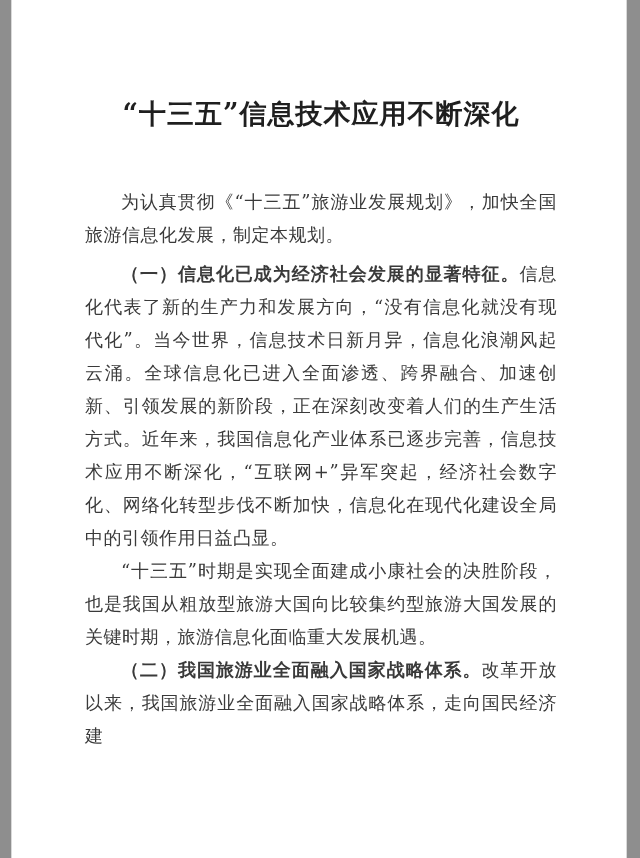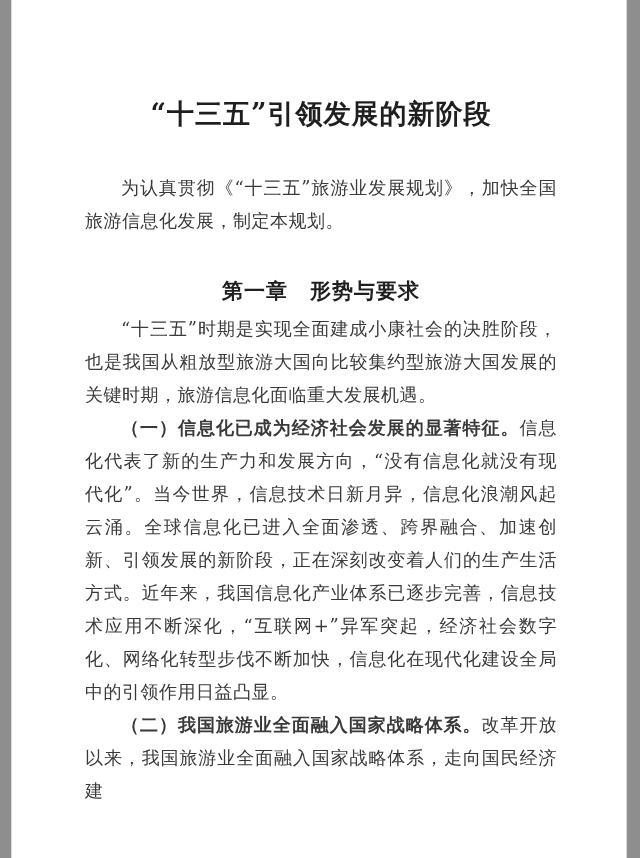--- a/index.html
+++ b/index.html
@@ -37,21 +37,21 @@
   .doc-title {
     text-align: center;
     font-family: "DejaVu Serif", "Liberation Serif", serif;
     font-weight: bold;
     font-size: 27px;
     line-height: 34px;
     letter-spacing: 1px;
     color: var(--title-color);
   }
   .intro {
-    margin-top: 40px;
+    margin-top: 54px;
   }
   .body-para {
     font-size: 18px;
     line-height: 33px;
     letter-spacing: 0.5px;
     text-align: justify;
     text-indent: 2em;
     color: var(--body-color);
   }
   .chapter-heading {
@@ -83,31 +83,30 @@
 </style>
 </head>
 <body>
 
 <div class="backdrop-strip left"></div>
 <div class="backdrop-strip right"></div>
 
 <div class="page">
   <div class="content">
 
-    <h1 class="doc-title">“十三五”引领发展的新阶段</h1>
+    <h1 class="doc-title">“十三五”信息技术应用不断深化</h1>
 
     <p class="body-para intro">为认真贯彻《“十三五”旅游业发展规划》，加快全国旅游信息化发展，制定本规划。</p>
 
-    <h2 class="chapter-heading">第一章　形势与要求</h2>
 
 
     <div class="paragraphs">
 
+      <p class="body-para"><span class="lead">（一）信息化已成为经济社会发展的显著特征。</span><span>信息化代表了新的生产力和发展方向，“没有信息化就没有现代化”。当今世界，信息技术日新月异，信息化浪潮风起云涌。全球信息化已进入全面渗透、跨界融合、加速创新、引领发展的新阶段，正在深刻改变着人们的生产生活方式。近年来，我国信息化产业体系已逐步完善，信息技术应用不断深化，“互联网+”异军突起，经济社会数字化、网络化转型步伐不断加快，信息化在现代化建设全局中的引领作用日益凸显。</span></p>
+
       <p class="body-para"><span>“十三五”时期是实现全面建成小康社会的决胜阶段，也是我国从粗放型旅游大国向比较集约型旅游大国发展的关键时期，旅游信息化面临重大发展机遇。</span></p>
-
-      <p class="body-para"><span class="lead">（一）信息化已成为经济社会发展的显著特征。</span><span>信息化代表了新的生产力和发展方向，“没有信息化就没有现代化”。当今世界，信息技术日新月异，信息化浪潮风起云涌。全球信息化已进入全面渗透、跨界融合、加速创新、引领发展的新阶段，正在深刻改变着人们的生产生活方式。近年来，我国信息化产业体系已逐步完善，信息技术应用不断深化，“互联网+”异军突起，经济社会数字化、网络化转型步伐不断加快，信息化在现代化建设全局中的引领作用日益凸显。</span></p>
 
       <p class="body-para"><span class="lead">（二）我国旅游业全面融入国家战略体系。</span><span>改革开放以来，我国旅游业全面融入国家战略体系，走向国民经济建</span></p>
 
     </div>
 
   </div>
 </div>
 
 </body></html>

